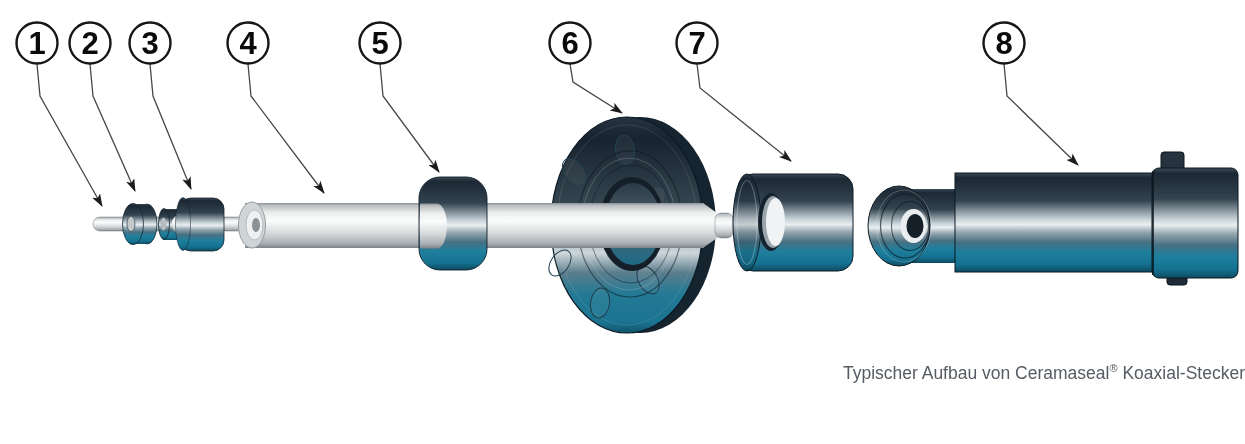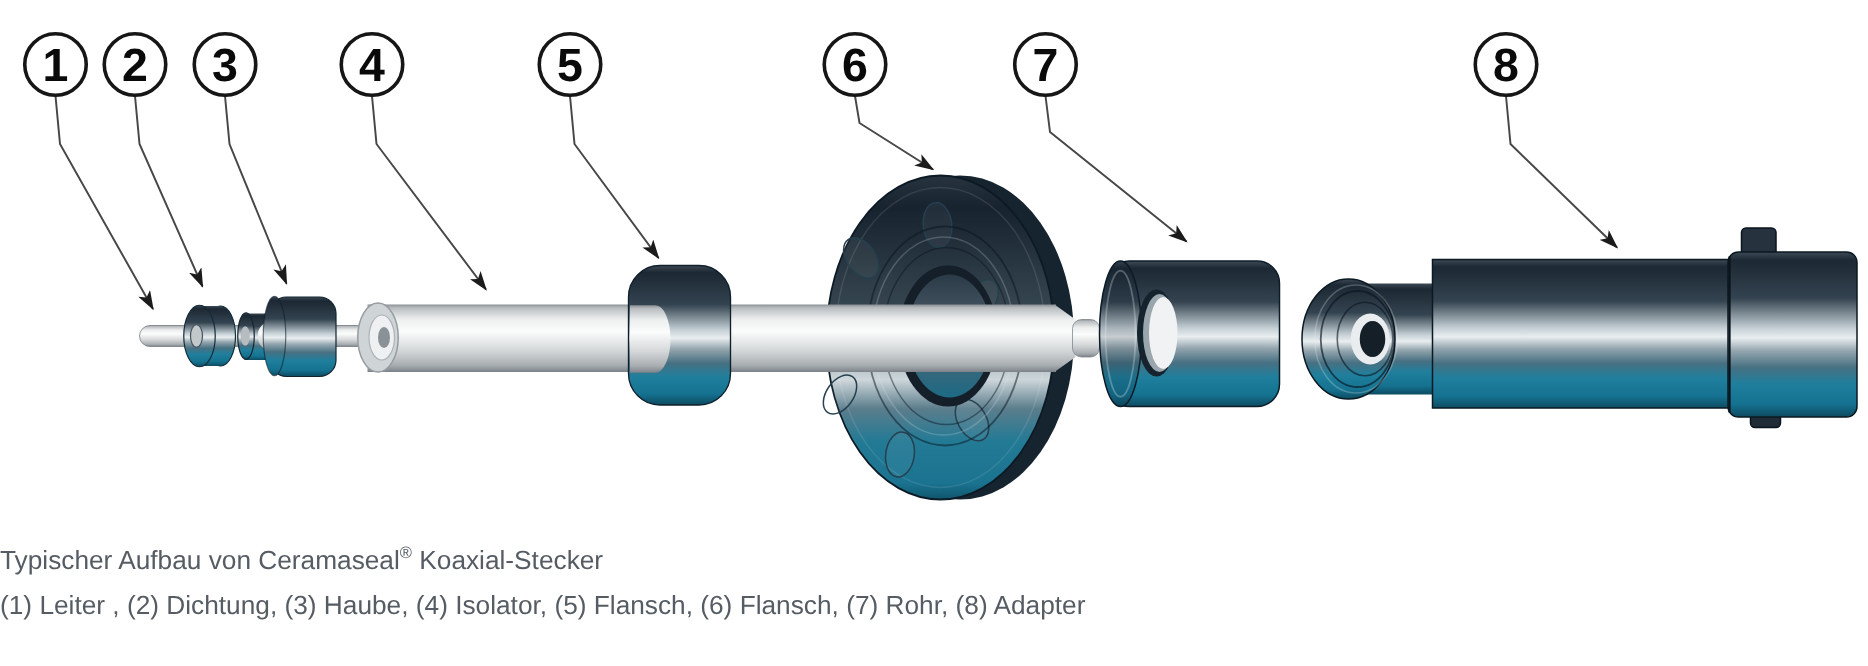--- a/index.html
+++ b/index.html
@@ -2,21 +2,21 @@
 <html><head>
 <meta charset="utf-8">
 <style>
   html,body{margin:0;padding:0;background:#ffffff;}
   body{width:1245px;height:444px;position:relative;overflow:hidden;
        font-family:"Liberation Sans",sans-serif;}
   .stage{position:absolute;left:0;top:0;width:1245px;height:444px;}
   svg{display:block;}
   .callout-num{font-family:"Liberation Sans",sans-serif;font-weight:700;
                font-size:31px;fill:#0a0a0a;}
-  .caption{position:absolute;left:0;top:358px;width:1245px;text-align:left;
+  .caption{position:absolute;left:0;top:358px;width:1245px;text-align:right;
            color:#565c63;font-size:17.5px;line-height:30px;}
   .caption sup{font-size:11px;vertical-align:super;line-height:0;}
 </style>
 </head>
 <body>
 
 <div class="stage">
 <svg width="1245" height="348" viewBox="0 0 1245 348">
   <defs>
     <linearGradient id="gMetal" x1="0" y1="0" x2="0" y2="1">
@@ -181,15 +181,14 @@
     </g>
     <g>
       <circle cx="1004" cy="43" r="20.5" fill="#ffffff" stroke="#161616" stroke-width="2.4"></circle>
       <text class="callout-num" x="1004" y="43" text-anchor="middle" dy="0.36em">8</text>
     </g>
   </g>
 </svg>
 
 <div class="caption">
   <div><span>Typischer Aufbau von Ceramaseal</span><sup>®</sup><span> Koaxial-Stecker</span></div>
-  <div>(1) Leiter , (2) Dichtung, (3) Haube, (4) Isolator, (5) Flansch, (6) Flansch, (7) Rohr, (8) Adapter</div>
 </div>
 </div>
 
 </body></html>

